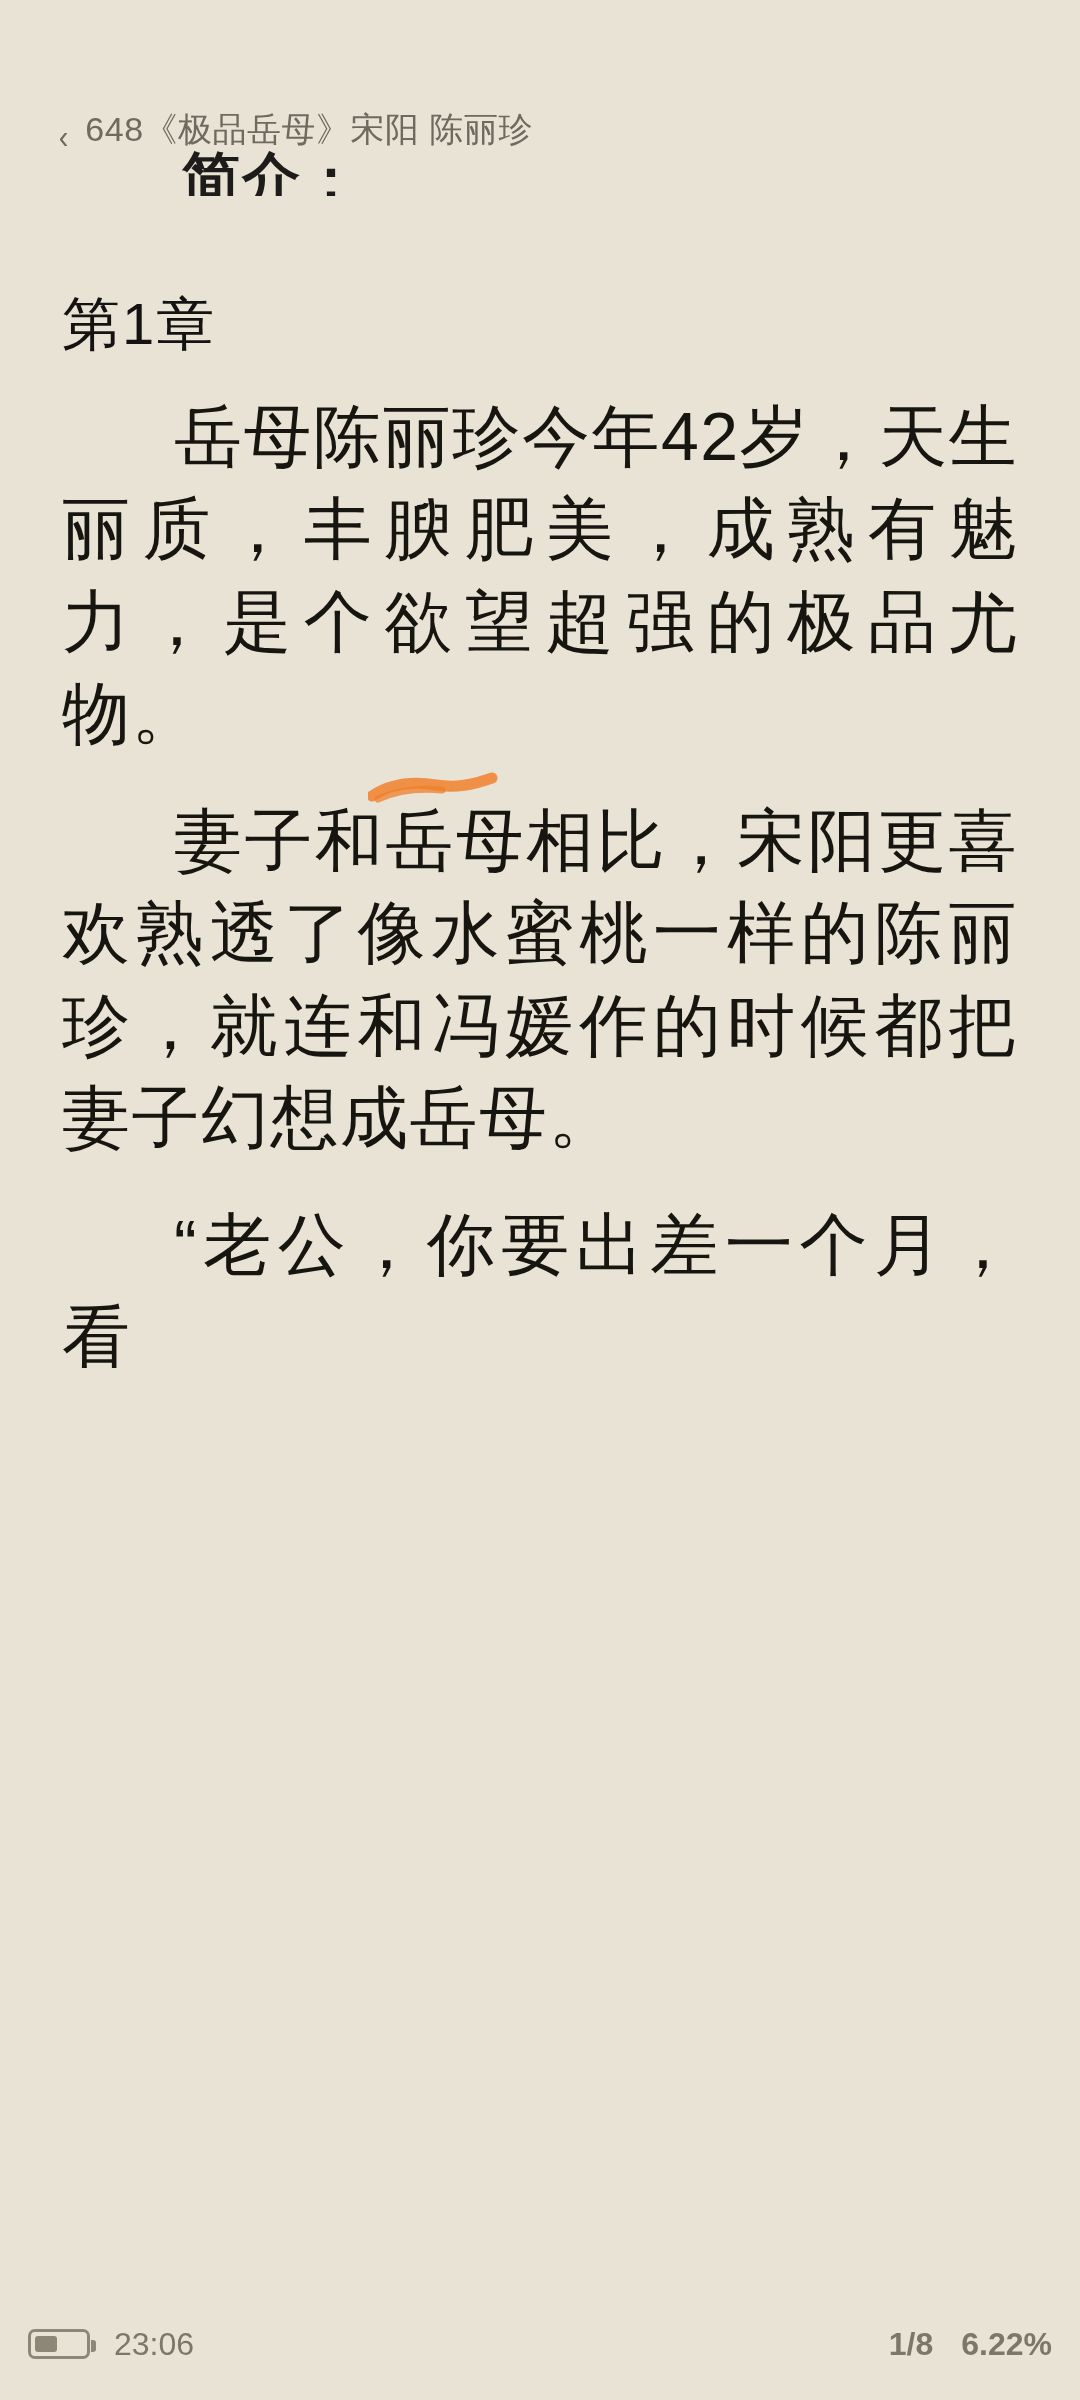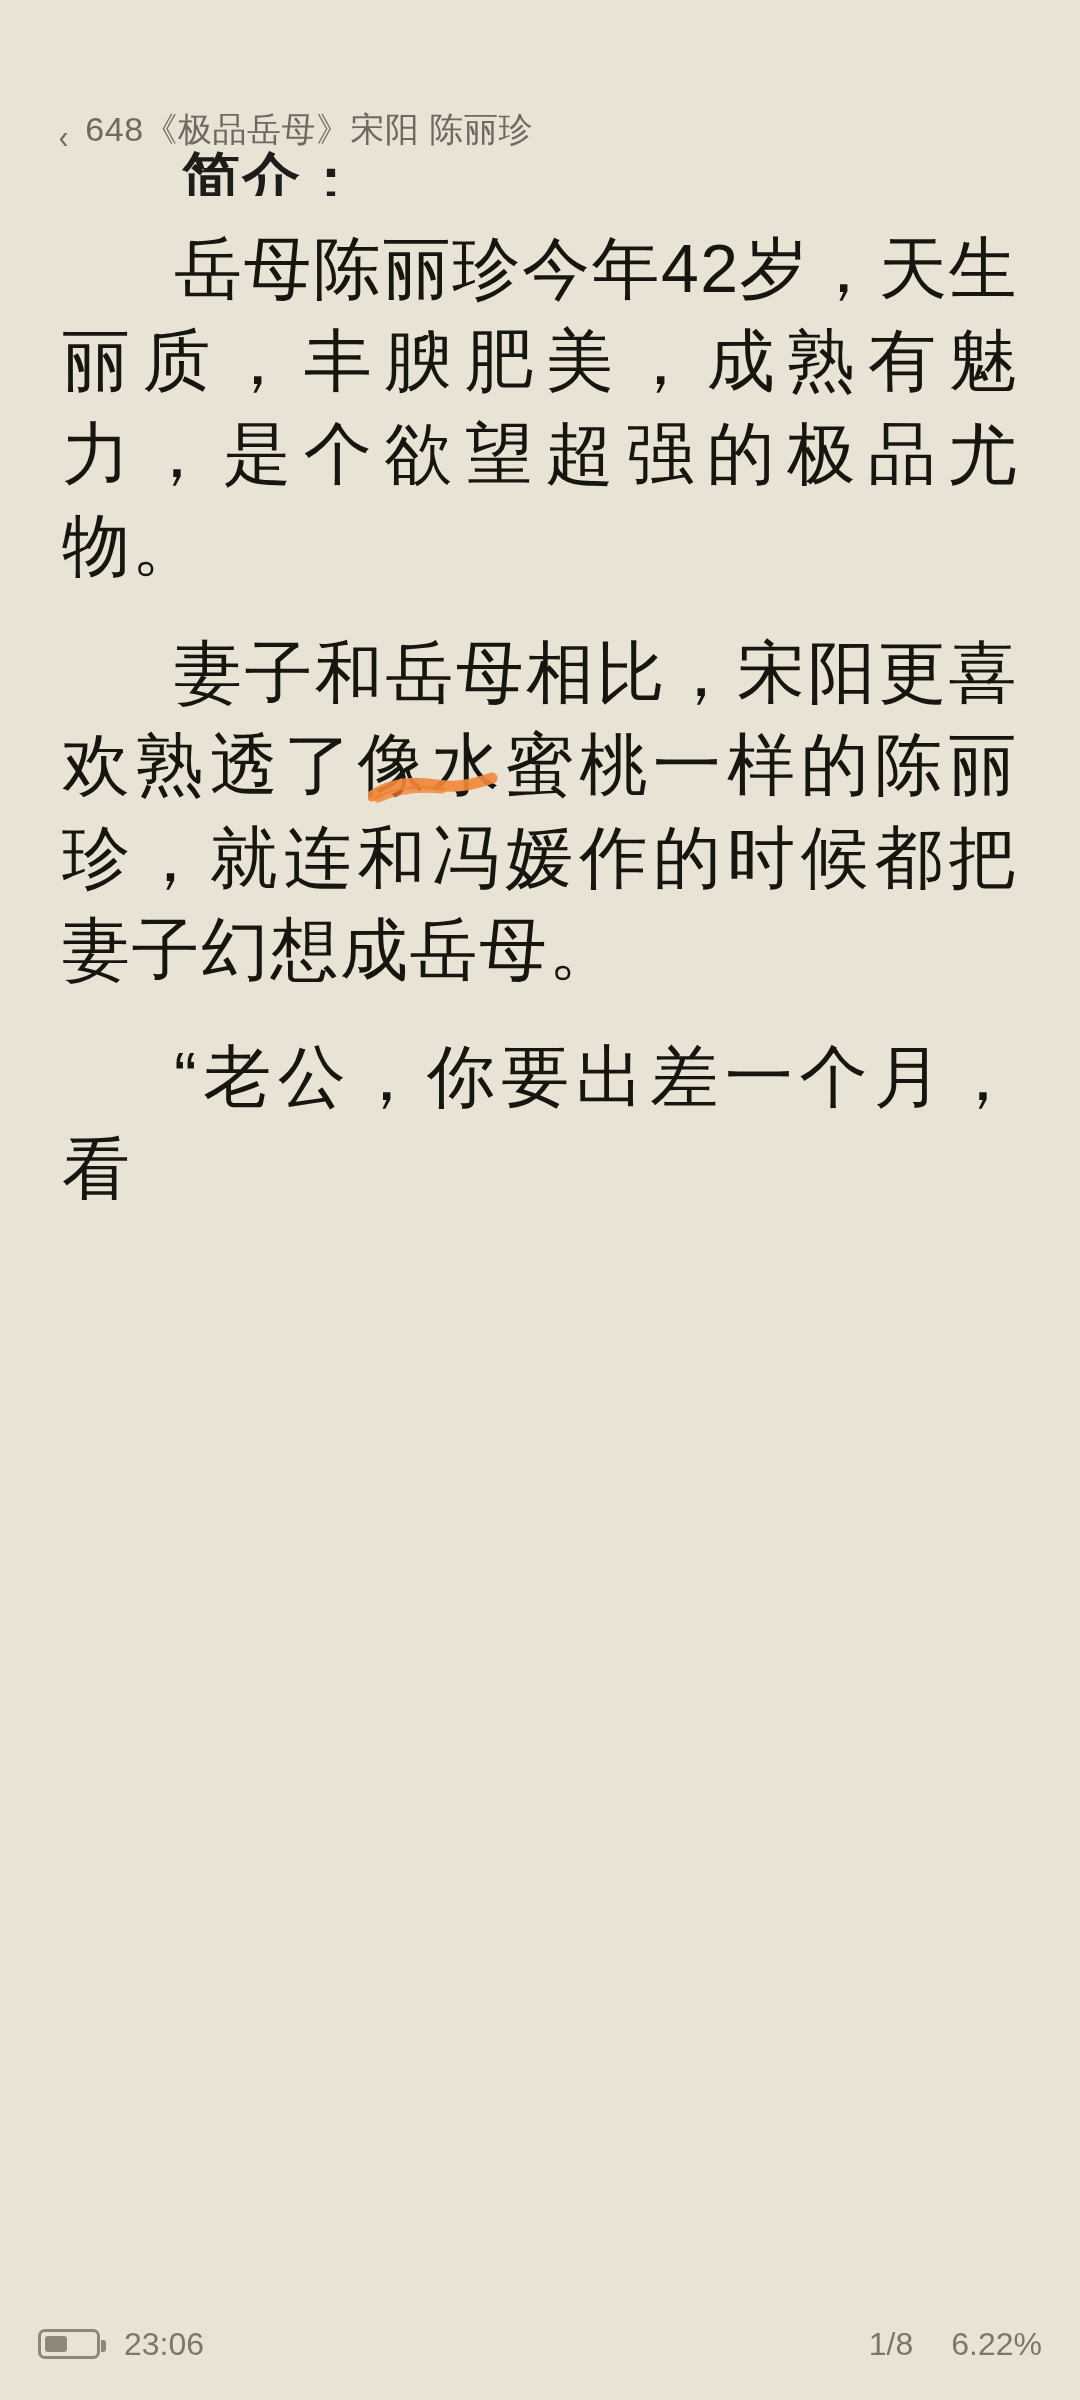--- a/index.html
+++ b/index.html
@@ -116,21 +116,21 @@
 
   
   .bottombar {
     position: absolute;
     left: 0;
     bottom: 0;
     width: 1080px;
     height: 112px;
     display: flex;
     align-items: center;
-    padding: 0 38px;
+    padding: 0 28px;
     background: #e9e3d5;
   }
   .battery {
     width: 62px;
     height: 30px;
     border: 3px solid #8d8778;
     border-radius: 7px;
     position: relative;
     margin-right: 8px;
     flex: 0 0 auto;
@@ -154,21 +154,22 @@
   }
   .clock {
     font-size: 32px;
     color: #7d776a;
     margin-left: 16px;
   }
   .bottom-right {
     margin-left: auto;
     display: flex;
     align-items: center;
-    gap: 38px;
+    gap: 28px;
+    font-weight: bold;
   }
   .page-indicator, .progress-indicator {
     font-size: 32px;
     color: #7d776a;
   }
 
   
 </style>
 </head>
 <body>
@@ -178,20 +179,21 @@
   <div class="topbar">
     <span class="back-icon">‹</span>
     <span class="topbar-title">648《极品岳母》宋阳 陈丽珍</span>
   </div>
 
   <div class="reader">
     <div class="reader-inner">
 
       <div class="clipped-line">简介：</div>
 
+      <div class="chapter-title">第1章</div>
 
       <p class="para first">岳母陈丽珍今年42岁，天生丽质，丰腴肥美，成熟有魅力，是个欲望超强的极品尤物。</p>
       <p class="para">妻子和岳母相比，宋阳更喜欢熟透了像水蜜桃一样的陈丽珍，就连和冯媛作的时候都把妻子幻想成岳母。</p>
       <p class="para">“老公，你要出差一个月，看</p>
 
 
       <svg class="scribble" viewBox="0 0 130 34">
         <path d="M4,24 C22,12 44,9 68,13 C88,16 104,13 124,6" stroke="#f0883a" stroke-width="11" fill="none" stroke-linecap="round" opacity="0.92"></path>
         <path d="M10,27 C30,18 52,16 74,18" stroke="#ef7f2c" stroke-width="7" fill="none" stroke-linecap="round" opacity="0.75"></path>
       </svg>

